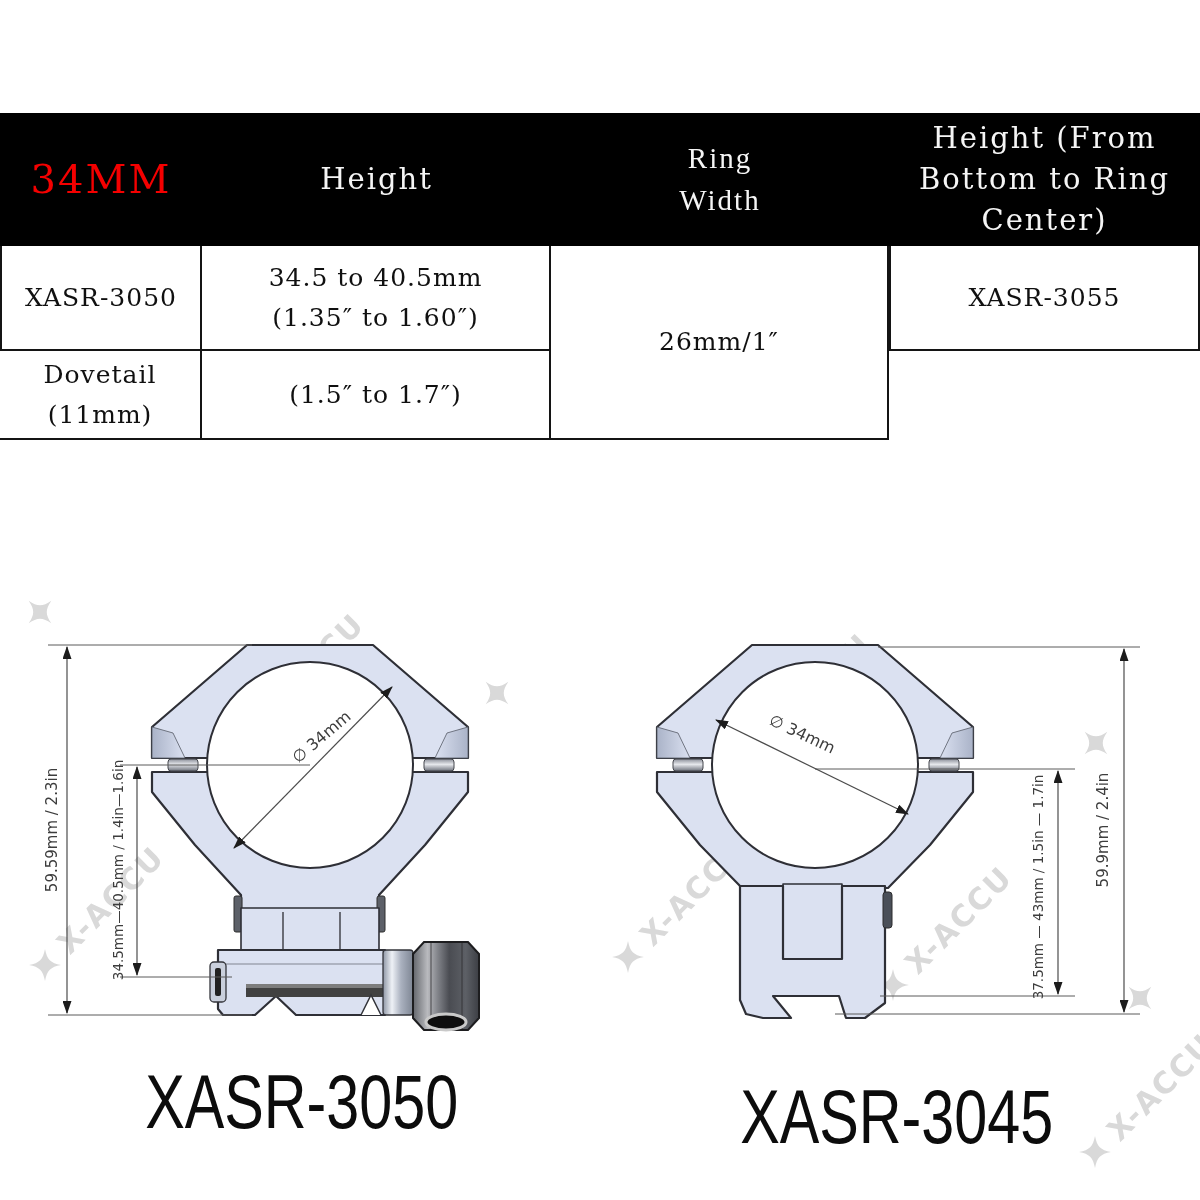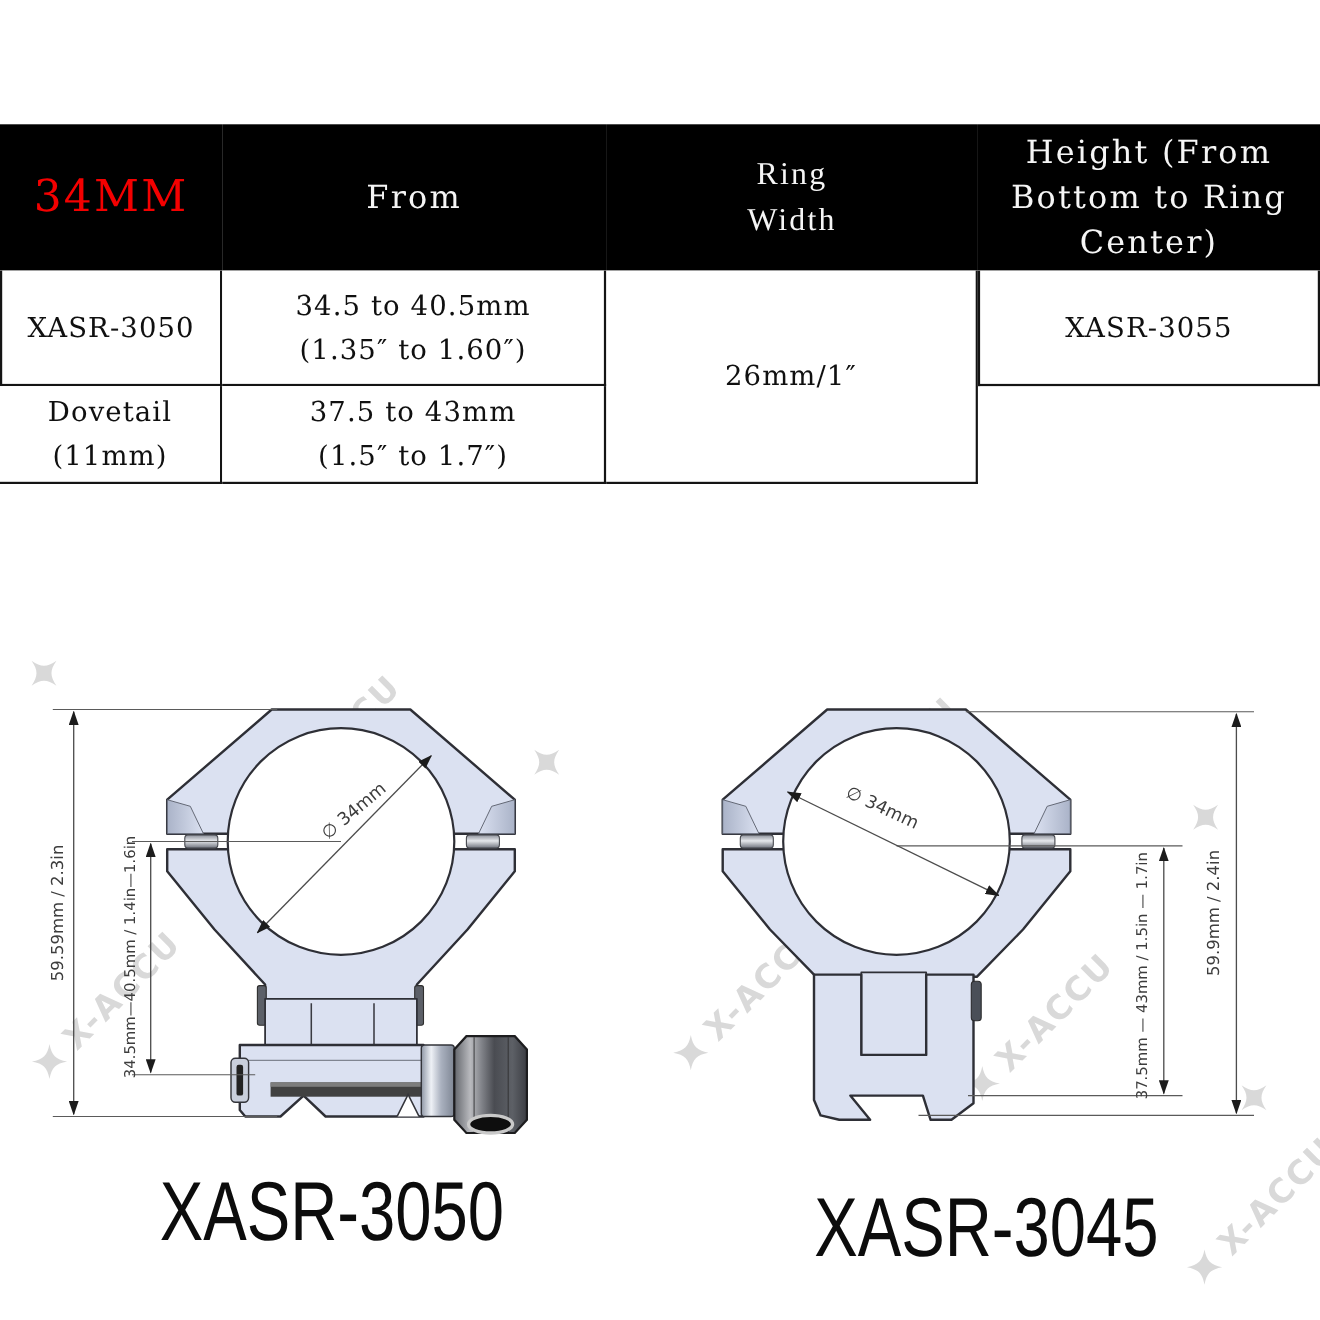--- a/index.html
+++ b/index.html
@@ -49,21 +49,21 @@
   .label-right{left:690px;margin-top:15px;}
 </style>
 </head>
 <body>
 
 <div class="spec-table">
   <div class="hcell">
     <span class="size-red">34MM</span>
   </div>
   <div class="hcell">
-    <span>From</span>
+    <span>Height</span>
   </div>
   <div class="hcell">
     <span class="wrapnarrow">Ring Width</span>
   </div>
   <div class="hcell">
     <span class="wrapheight">Height (From Bottom to Ring Center)</span>
   </div>
 
   <div class="bcell b-left b-right b-bottom">
     <span>XASR-3050</span>
@@ -76,21 +76,20 @@
     <span>(1.35″ to 1.60″)</span>
   </div>
 
   <div class="bcell b-left b-right b-bottom">
     <span>XASR-3055</span>
   </div>
   <div class="bcell b-right b-bottom">
     <span>Dovetail (11mm)</span>
   </div>
   <div class="bcell b-right b-bottom">
-    <span>37.5 to 43mm</span>
     <span>(1.5″ to 1.7″)</span>
   </div>
 </div>
 
 <svg class="drawings" viewBox="0 0 1200 760">
   <defs>
     <marker id="arrow" markerWidth="13" markerHeight="9" refX="12" refY="4.5" orient="auto-start-reverse" markerUnits="userSpaceOnUse">
       <path d="M0,0 L13,4.5 L0,9 Z" fill="#1c1c1c"></path>
     </marker>
     <linearGradient id="gShade" x1="0" y1="0" x2="1" y2="0">

